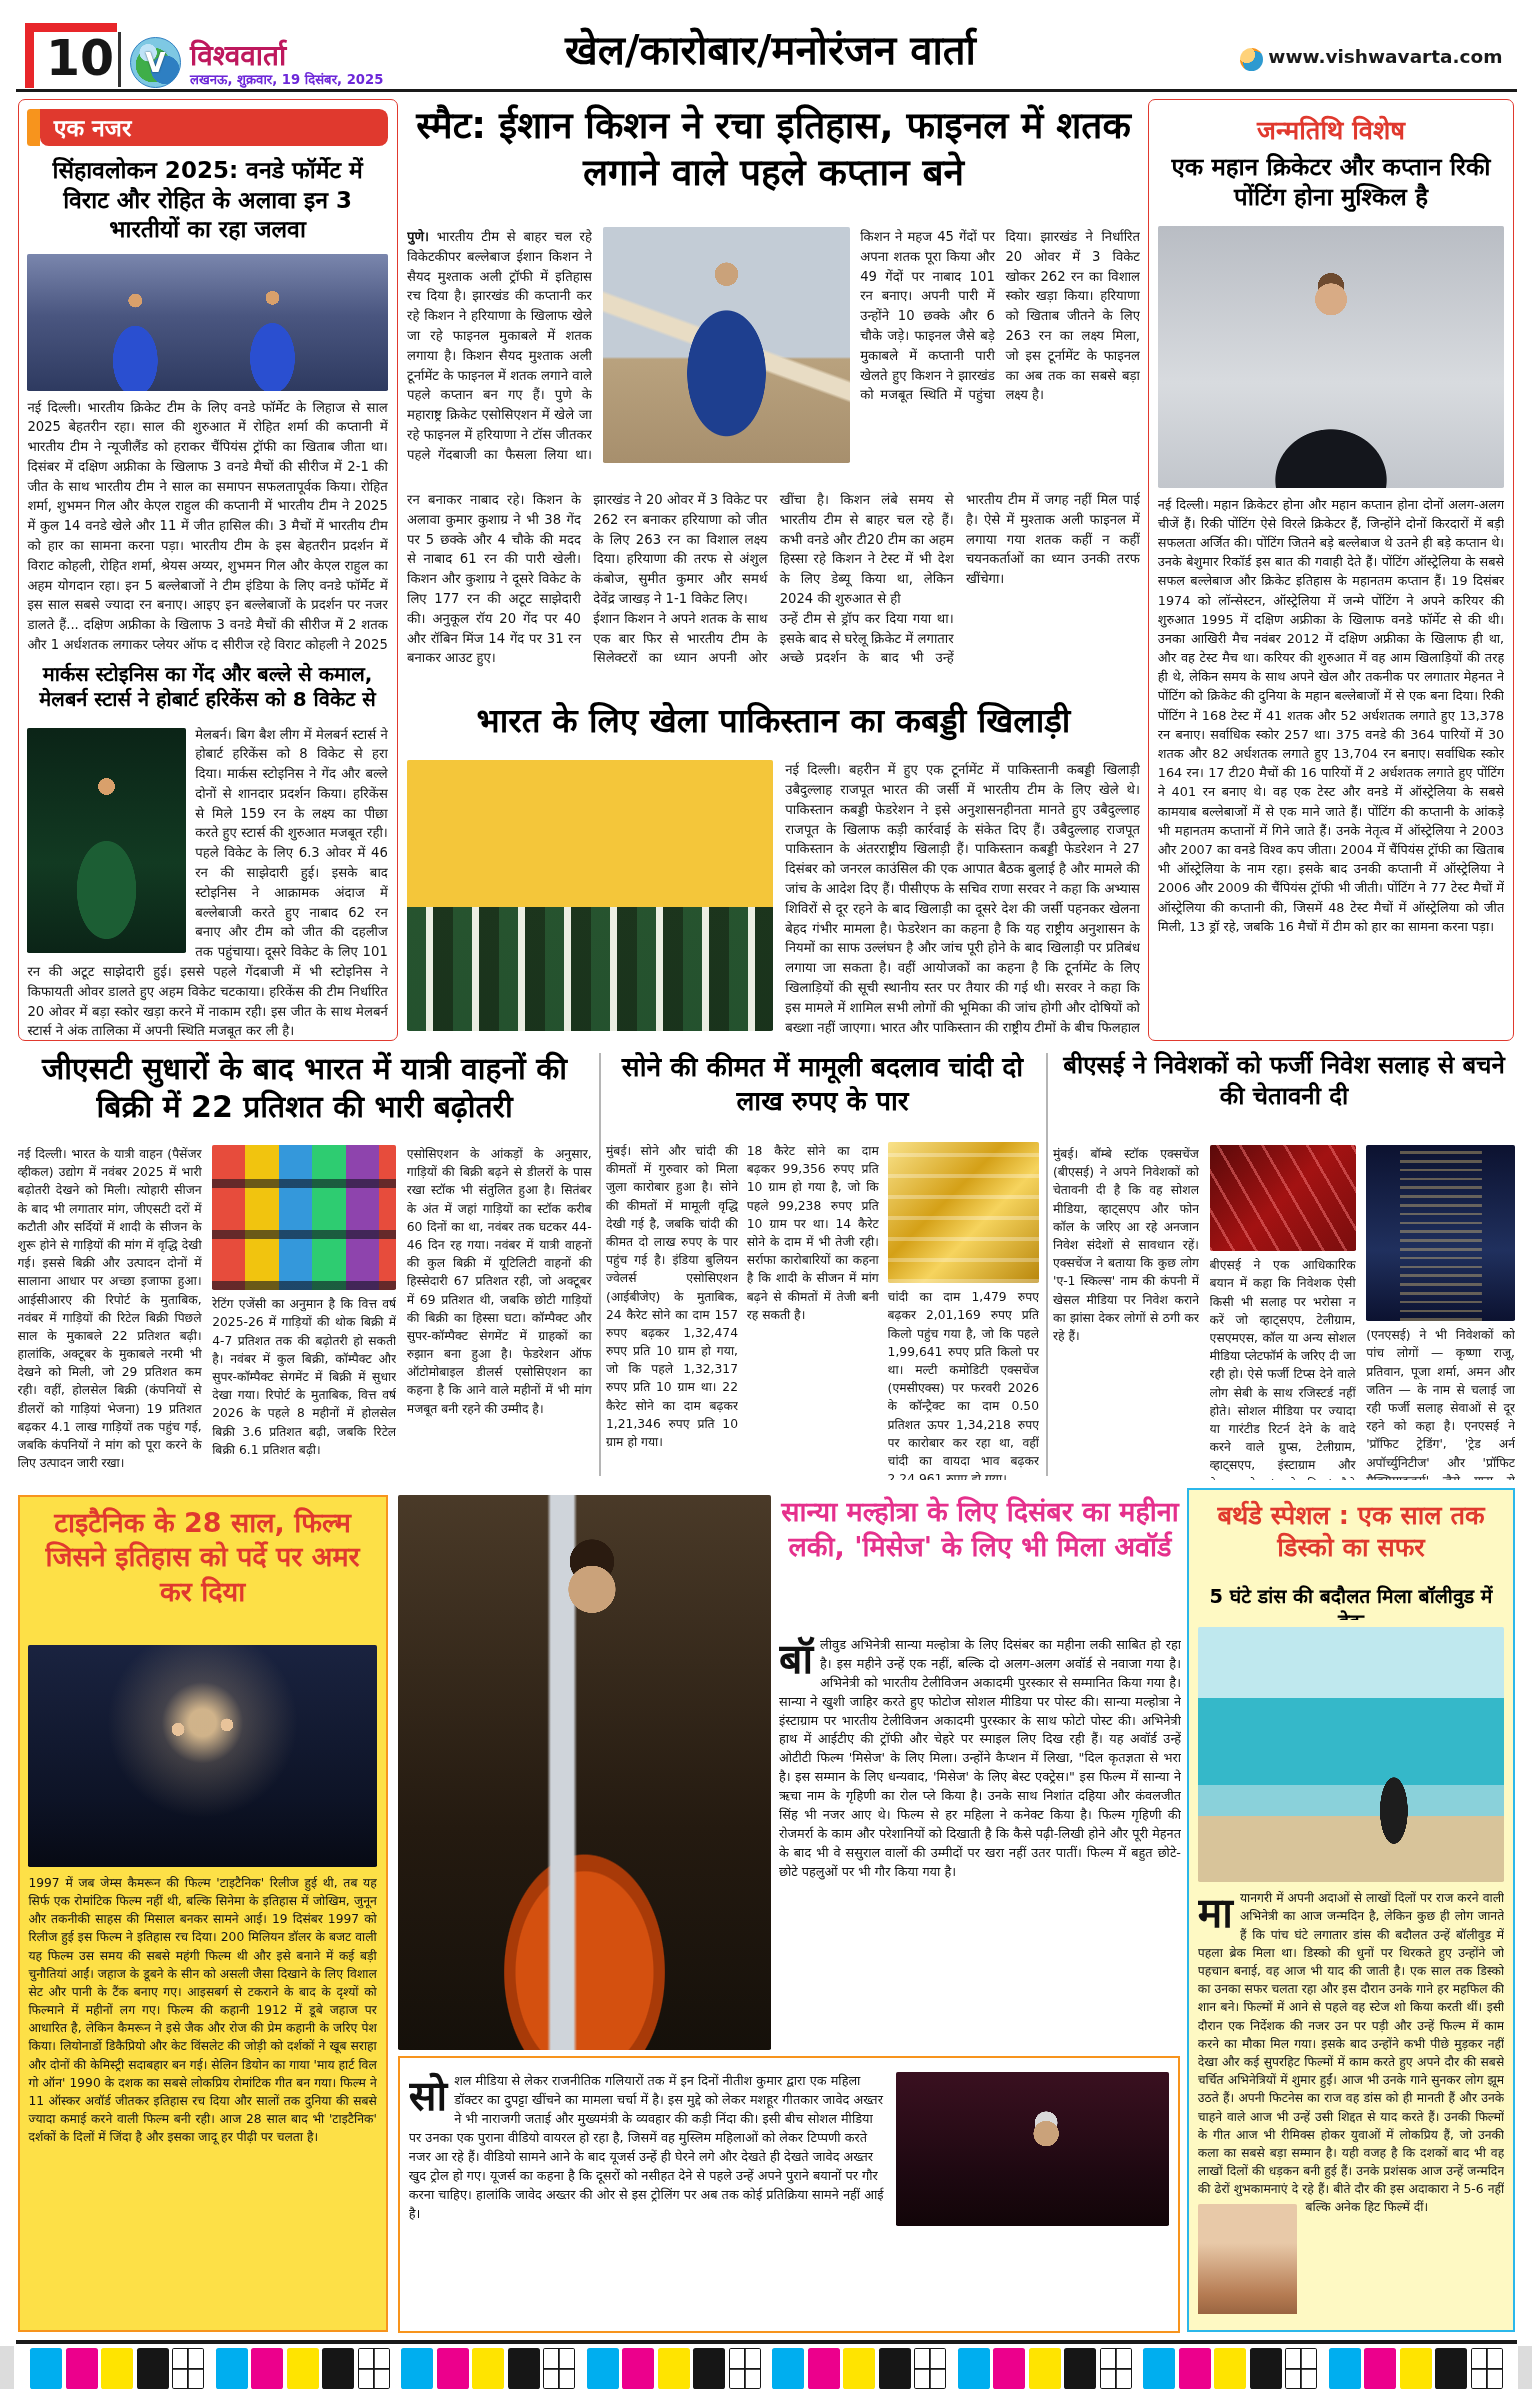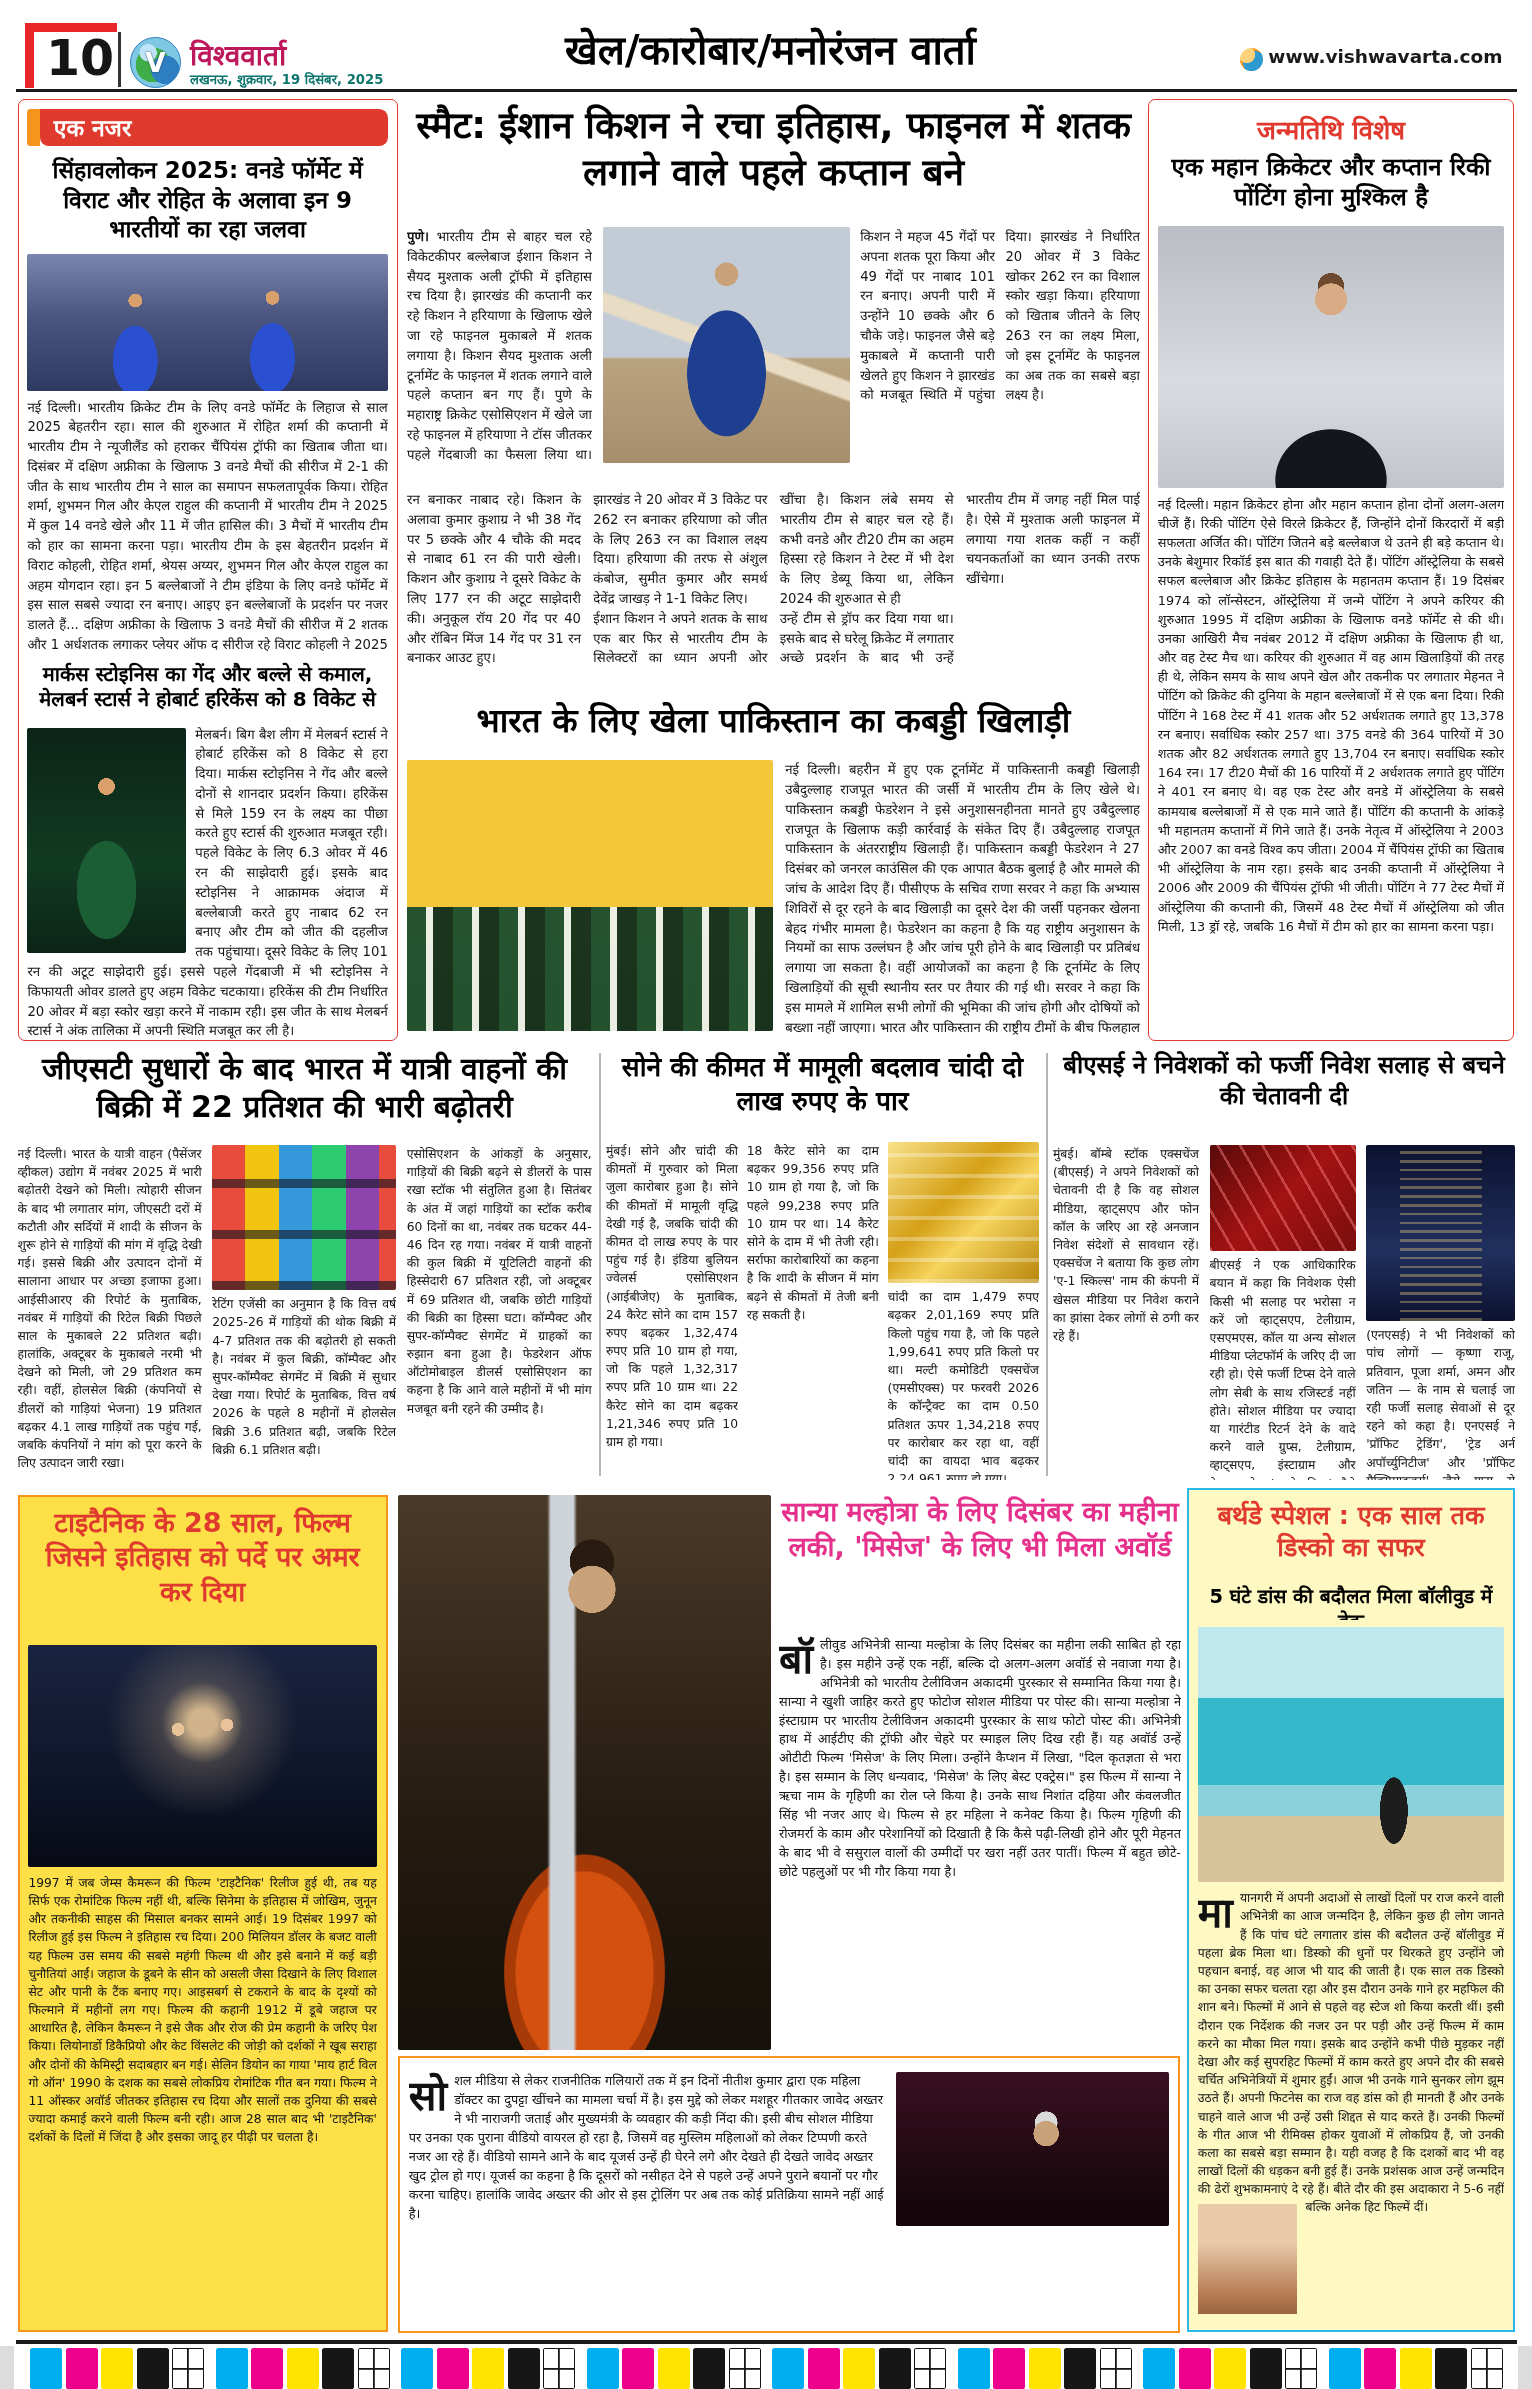--- a/index.html
+++ b/index.html
@@ -105,33 +105,33 @@
 
 <div id="page">
 
   <div class="abs" style="left:25px;top:23px">
       <div class="bracket"></div>
     </div>
   <div class="abs pageno" style="left:46px;top:30px">10</div>
   <div class="abs" style="left:118px;top:32px;width:2.6px;height:55px;background:#333"></div>
   <div class="abs logo-circle" style="left:130px;top:37px">V</div>
   <div class="abs bold" style="left:190px;top:35px;font-size:28px;color:#be185d">विश्ववार्ता</div>
-  <div class="abs bold" style="left:190px;top:70px;font-size:13.2px;color:#0f766e">लखनऊ,  शुक्रवार, 19 दिसंबर, 2025</div>
+  <div class="abs bold" style="left:190px;top:70px;font-size:13.2px;color:#6d28d9">लखनऊ,  शुक्रवार, 19 दिसंबर, 2025</div>
   <div class="abs hl ctr" style="left:414px;top:25px;width:713px;font-size:40px">खेल/कारोबार/मनोरंजन वार्ता</div>
   <div class="abs" style="left:1240px;top:46px">
     <span class="site-globe"></span><span class="site">www.vishwavarta.com</span>
   </div>
   <div class="abs hdr-rule" style="left:16px;top:89px;width:1501px;height:2.6px"></div>
 
   <div class="abs red-box clip" style="left:17.6px;top:99px;width:380px;height:942px">
     <div class="tagbar">
       <div class="tag-accent"></div>
       <div class="tag-red">एक नजर</div>
     </div>
-    <div class="hl ctr" style="font-size:23px;margin-top:10.6px">सिंहावलोकन 2025: वनडे फॉर्मेट में विराट और रोहित के अलावा इन 9 भारतीयों का रहा जलवा</div>
+    <div class="hl ctr" style="font-size:23px;margin-top:10.6px">सिंहावलोकन 2025: वनडे फॉर्मेट में विराट और रोहित के अलावा इन 3 भारतीयों का रहा जलवा</div>
     <div class="ph ph-batsmen" style="width:100%;height:137px;margin-top:8.8px"></div>
     <div class="body-txt clip" style="height:257px;margin-top:7px">नई दिल्ली। भारतीय क्रिकेट टीम के लिए वनडे फॉर्मेट के लिहाज से साल 2025 बेहतरीन रहा। साल की शुरुआत में रोहित शर्मा की कप्तानी में भारतीय टीम ने न्यूजीलैंड को हराकर चैंपियंस ट्रॉफी का खिताब जीता था। दिसंबर में दक्षिण अफ्रीका के खिलाफ 3 वनडे मैचों की सीरीज में 2-1 की जीत के साथ भारतीय टीम ने साल का समापन सफलतापूर्वक किया। रोहित शर्मा, शुभमन गिल और केएल राहुल की कप्तानी में भारतीय टीम ने 2025 में कुल 14 वनडे खेले और 11 में जीत हासिल की। 3 मैचों में भारतीय टीम को हार का सामना करना पड़ा। भारतीय टीम के इस बेहतरीन प्रदर्शन में विराट कोहली, रोहित शर्मा, श्रेयस अय्यर, शुभमन गिल और केएल राहुल का अहम योगदान रहा। इन 5 बल्लेबाजों ने टीम इंडिया के लिए वनडे फॉर्मेट में इस साल सबसे ज्यादा रन बनाए। आइए इन बल्लेबाजों के प्रदर्शन पर नजर डालते हैं... दक्षिण अफ्रीका के खिलाफ 3 वनडे मैचों की सीरीज में 2 शतक और 1 अर्धशतक लगाकर प्लेयर ऑफ द सीरीज रहे विराट कोहली ने 2025 में वनडे फॉर्मेट में भारत के लिए सबसे ज्यादा रन बनाए। कोहली ने 13 मैच की 13 पारी में 3 बार नाबाद रहते हुए 65.10 की औसत से 3 शतक और 4 अर्धशतक लगाते हुए 651 रन बनाए। सर्वाधिक स्कोर 135 रहा।</div>
     <div class="hl ctr clip" style="font-size:20px;margin-top:7px;height:56px">मार्कस स्टोइनिस का गेंद और बल्ले से कमाल, मेलबर्न स्टार्स ने होबार्ट हरिकेंस को 8 विकेट से हराया</div>
     <div class="clip" style="height:324px;margin-top:7px">
       <div class="ph ph-stars" style="float:left;width:159px;height:225px;margin:3.5px 8.8px 3.5px 0"></div>
       <div class="body-txt">मेलबर्न। बिग बैश लीग में मेलबर्न स्टार्स ने होबार्ट हरिकेंस को 8 विकेट से हरा दिया। मार्कस स्टोइनिस ने गेंद और बल्ले दोनों से शानदार प्रदर्शन किया। हरिकेंस से मिले 159 रन के लक्ष्य का पीछा करते हुए स्टार्स की शुरुआत मजबूत रही। पहले विकेट के लिए 6.3 ओवर में 46 रन की साझेदारी हुई। इसके बाद स्टोइनिस ने आक्रामक अंदाज में बल्लेबाजी करते हुए नाबाद 62 रन बनाए और टीम को जीत की दहलीज तक पहुंचाया। दूसरे विकेट के लिए 101 रन की अटूट साझेदारी हुई। इससे पहले गेंदबाजी में भी स्टोइनिस ने किफायती ओवर डालते हुए अहम विकेट चटकाया। हरिकेंस की टीम निर्धारित 20 ओवर में बड़ा स्कोर खड़ा करने में नाकाम रही। इस जीत के साथ मेलबर्न स्टार्स ने अंक तालिका में अपनी स्थिति मजबूत कर ली है।</div>
     </div>
   </div>
 
   <div class="abs clip" style="left:407px;top:95px;width:733px;height:946px">

